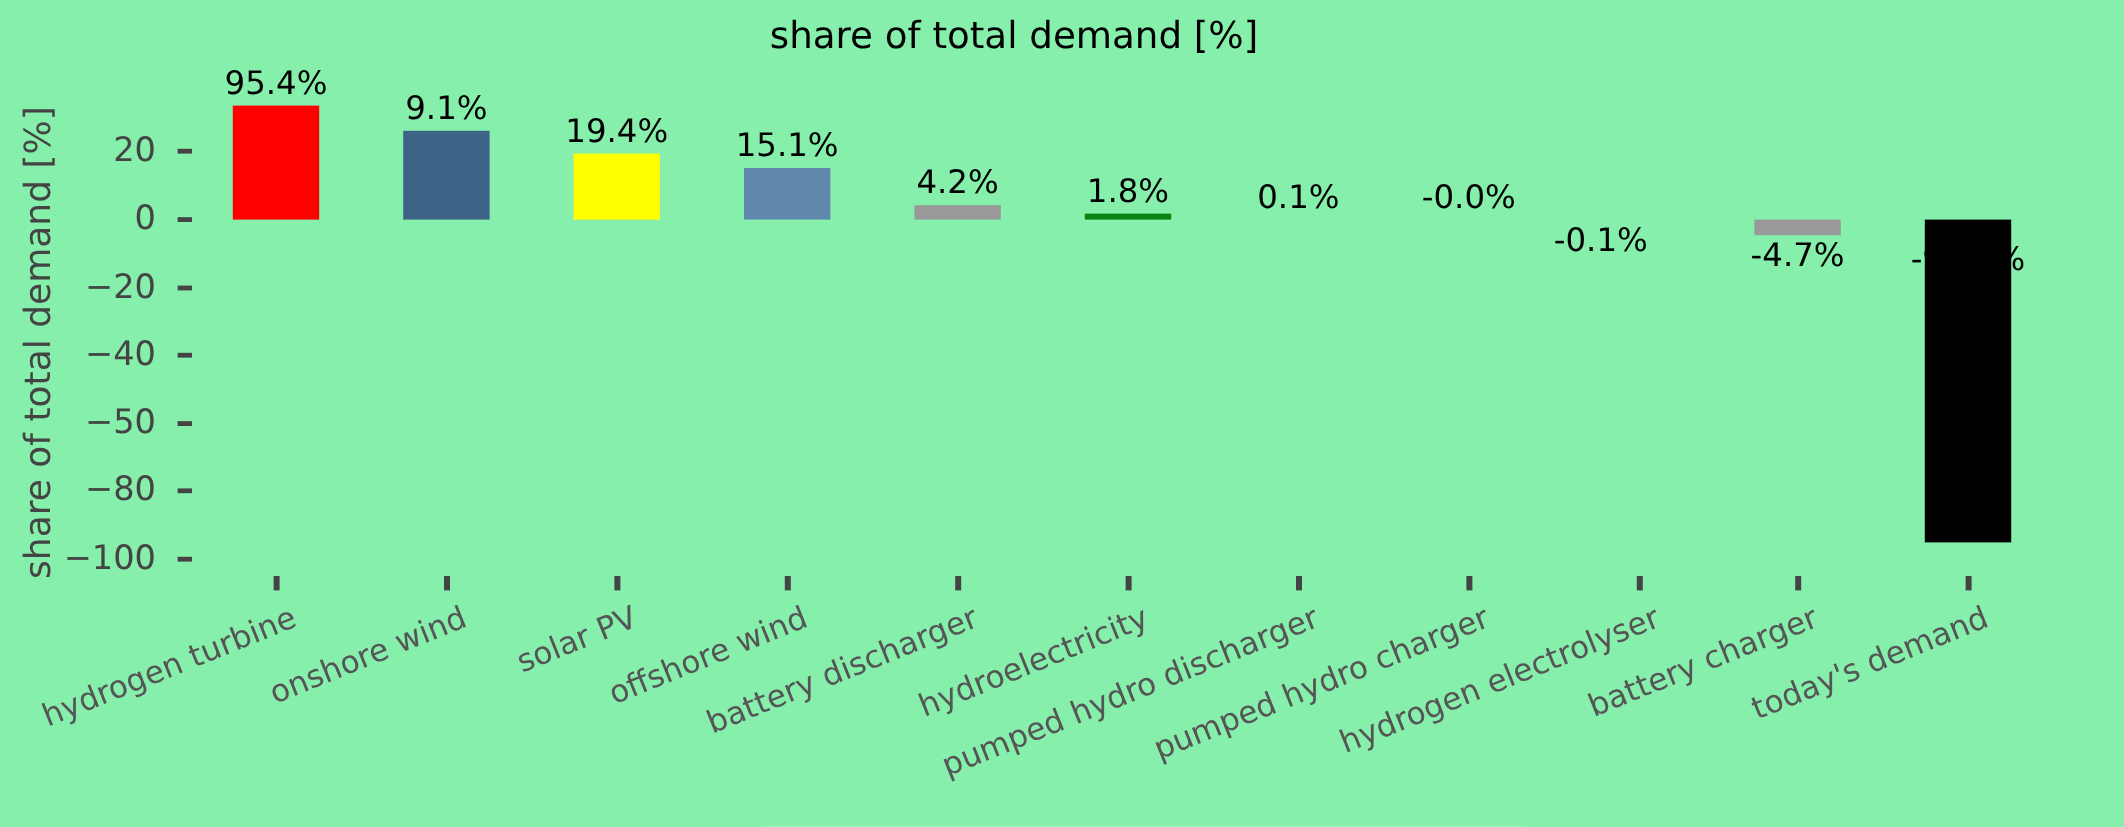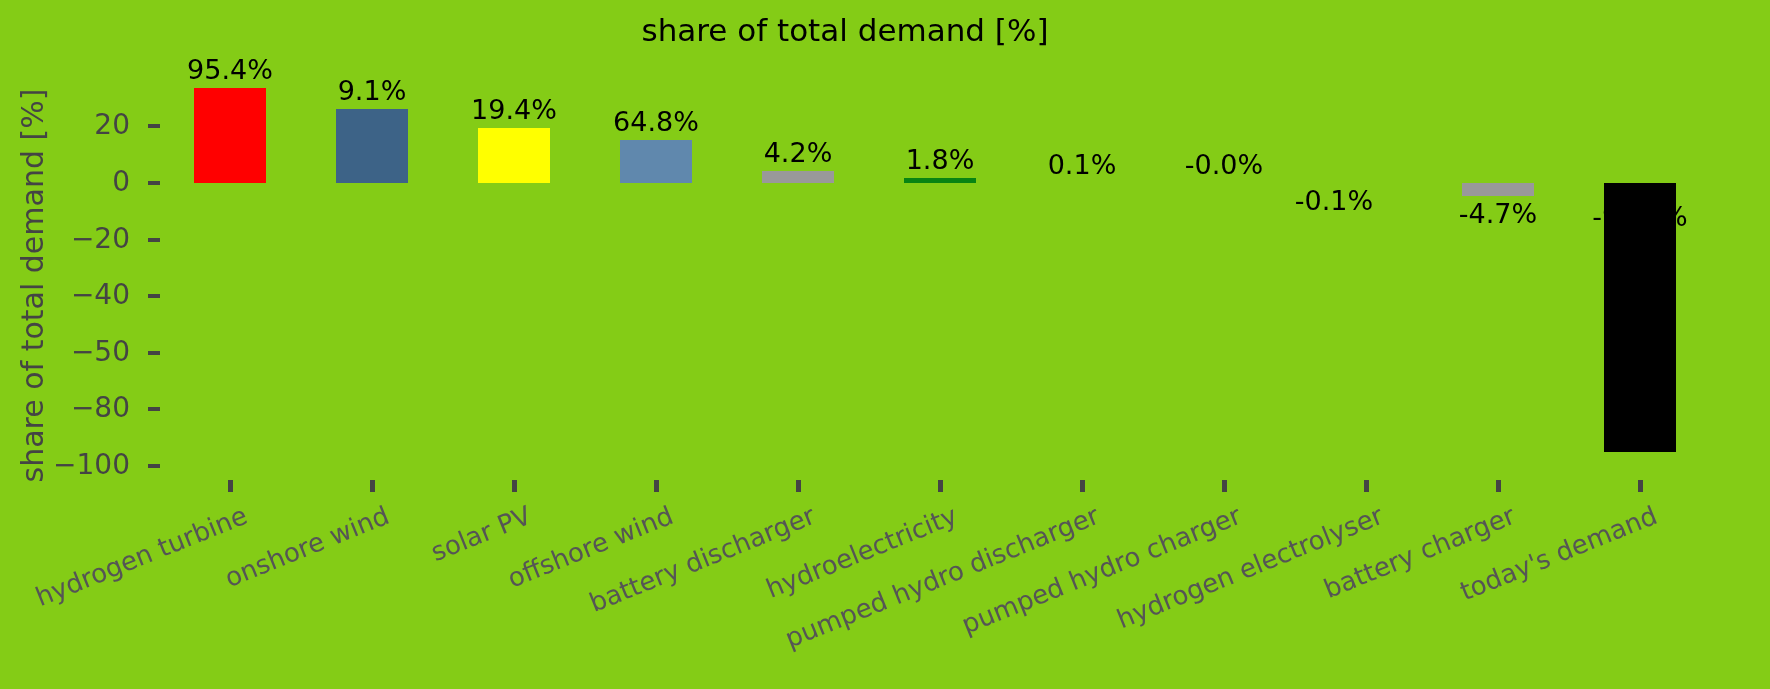--- a/index.html
+++ b/index.html
@@ -1,17 +1,17 @@
 <!DOCTYPE html>
 <html><head>
 <meta charset="utf-8">
 <style>
   html,body{margin:0;padding:0;background:#ffffff;}
   body{width:1770px;height:689px;font-family:"DejaVu Sans",sans-serif;overflow:hidden;}
-  #root{position:relative;width:1770px;height:689px;background:#84cc16;}
+  #root{position:relative;width:1770px;height:689px;background:#86efac;}
 
   .chart-title{
     position:absolute;left:0;top:12px;width:1770px;
     text-align:center;font-size:31px;color:#000;font-weight:400;
     letter-spacing:0px;
   }
   
   .chart-title{left:-40px;width:1770px;}
 
   .ylabel{
@@ -81,21 +81,21 @@
       <div class="xtick-label" style="left: 240px; top: 500px; transform: translateX(-100%) rotate(-22deg); transform-origin: right top;">hydrogen turbine</div>
       <div class="bar" title="onshore wind 26.0%" style="left: 336px; width: 72px; height: 73.58px; top: 109.42px; background: rgb(61, 99, 135);"></div>
       <div class="bar-value" style="width: 200px; left: 272px; top: 75.42px;">9.1%</div>
       <div class="xtick-mark" style="left: 370px;"></div>
       <div class="xtick-label" style="left: 382px; top: 500px; transform: translateX(-100%) rotate(-22deg); transform-origin: right top;">onshore wind</div>
       <div class="bar" title="solar PV 19.4%" style="left: 478px; width: 72px; height: 54.902px; top: 128.098px; background: rgb(255, 255, 0);"></div>
       <div class="bar-value" style="width: 200px; left: 414px; top: 94.098px;">19.4%</div>
       <div class="xtick-mark" style="left: 512px;"></div>
       <div class="xtick-label" style="left: 524px; top: 500px; transform: translateX(-100%) rotate(-22deg); transform-origin: right top;">solar PV</div>
       <div class="bar" title="offshore wind 15.1%" style="left: 620px; width: 72px; height: 42.733px; top: 140.267px; background: rgb(96, 136, 173);"></div>
-      <div class="bar-value" style="width: 200px; left: 556px; top: 106.267px;">64.8%</div>
+      <div class="bar-value" style="width: 200px; left: 556px; top: 106.267px;">15.1%</div>
       <div class="xtick-mark" style="left: 654px;"></div>
       <div class="xtick-label" style="left: 666px; top: 500px; transform: translateX(-100%) rotate(-22deg); transform-origin: right top;">offshore wind</div>
       <div class="bar" title="battery discharger 4.2%" style="left: 762px; width: 72px; height: 11.886px; top: 171.114px; background: rgb(153, 153, 153);"></div>
       <div class="bar-value" style="width: 200px; left: 698px; top: 137.114px;">4.2%</div>
       <div class="xtick-mark" style="left: 796px;"></div>
       <div class="xtick-label" style="left: 808px; top: 500px; transform: translateX(-100%) rotate(-22deg); transform-origin: right top;">battery discharger</div>
       <div class="bar" title="hydroelectricity 1.8%" style="left: 904px; width: 72px; height: 5.094px; top: 177.906px; background: rgb(8, 132, 19);"></div>
       <div class="bar-value" style="width: 200px; left: 840px; top: 143.906px;">1.8%</div>
       <div class="xtick-mark" style="left: 938px;"></div>
       <div class="xtick-label" style="left: 950px; top: 500px; transform: translateX(-100%) rotate(-22deg); transform-origin: right top;">hydroelectricity</div>

